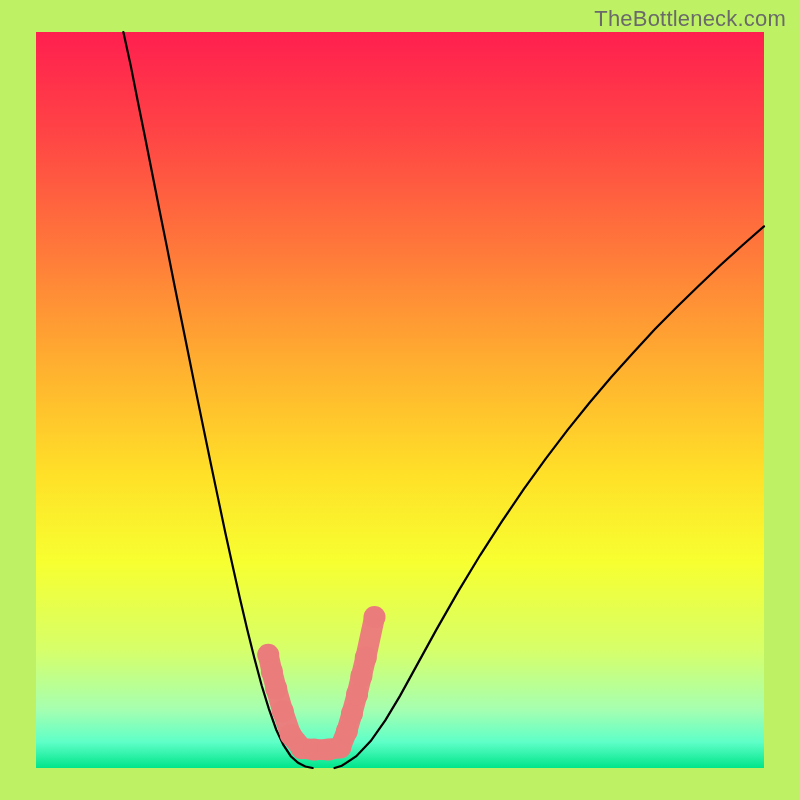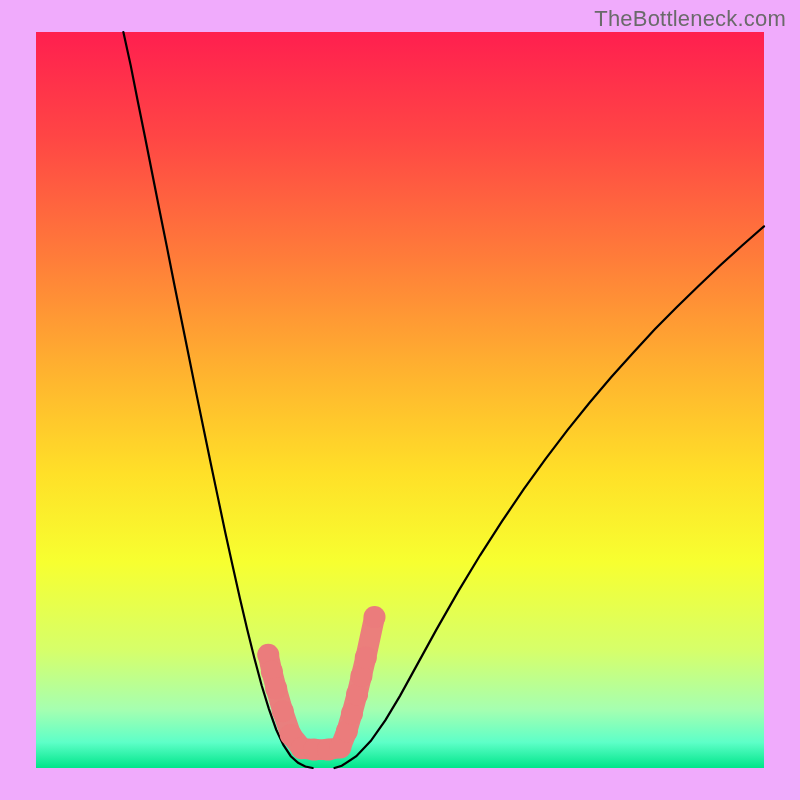--- a/index.html
+++ b/index.html
@@ -8,21 +8,21 @@
     width: 800px;
     height: 800px;
     overflow: hidden;
     background: #000;
     font-family: Arial, Helvetica, sans-serif;
   }
   .stage {
     position: relative;
     width: 800px;
     height: 800px;
-    background: #f0abfc;
+    background: #bef264;
   }
   .watermark {
     position: absolute;
     top: 6px;
     right: 14px;
     color: #6a6a6a;
     font-size: 22px;
     font-weight: 400;
     letter-spacing: 0.2px;
     z-index: 5;

